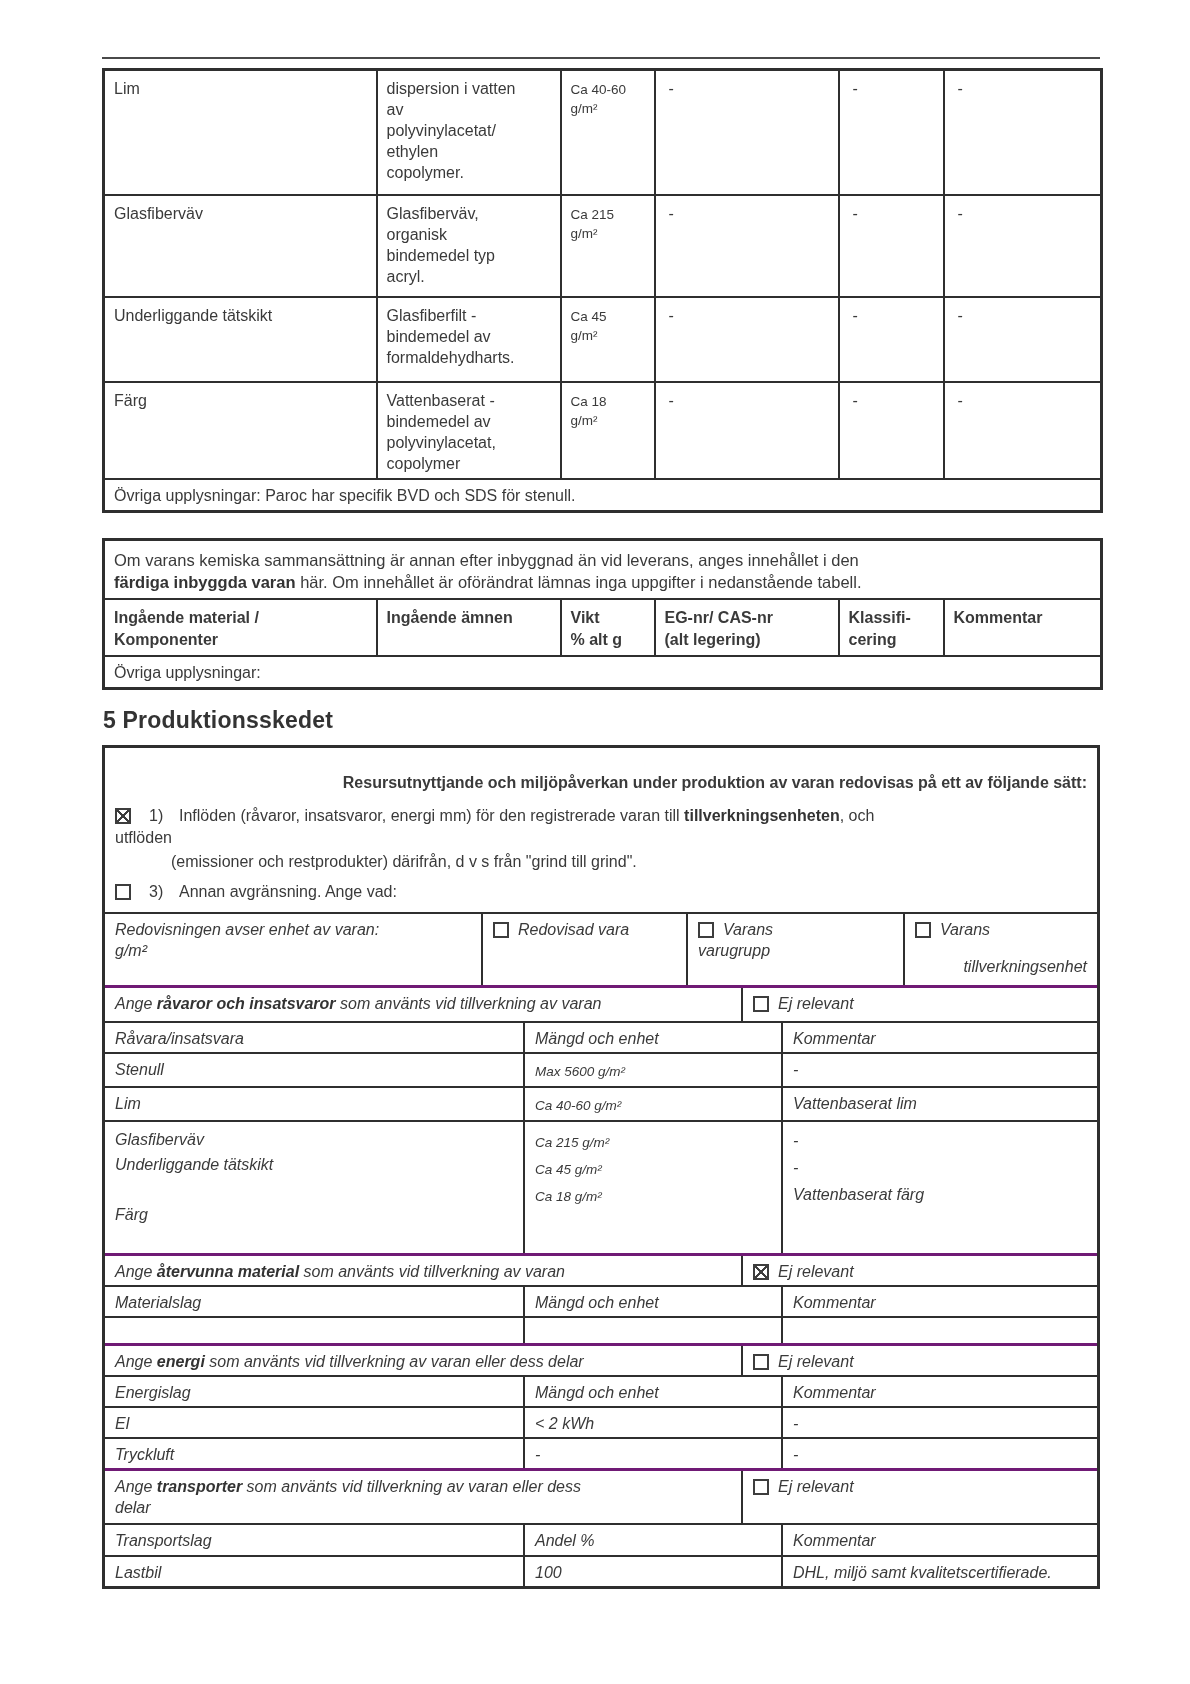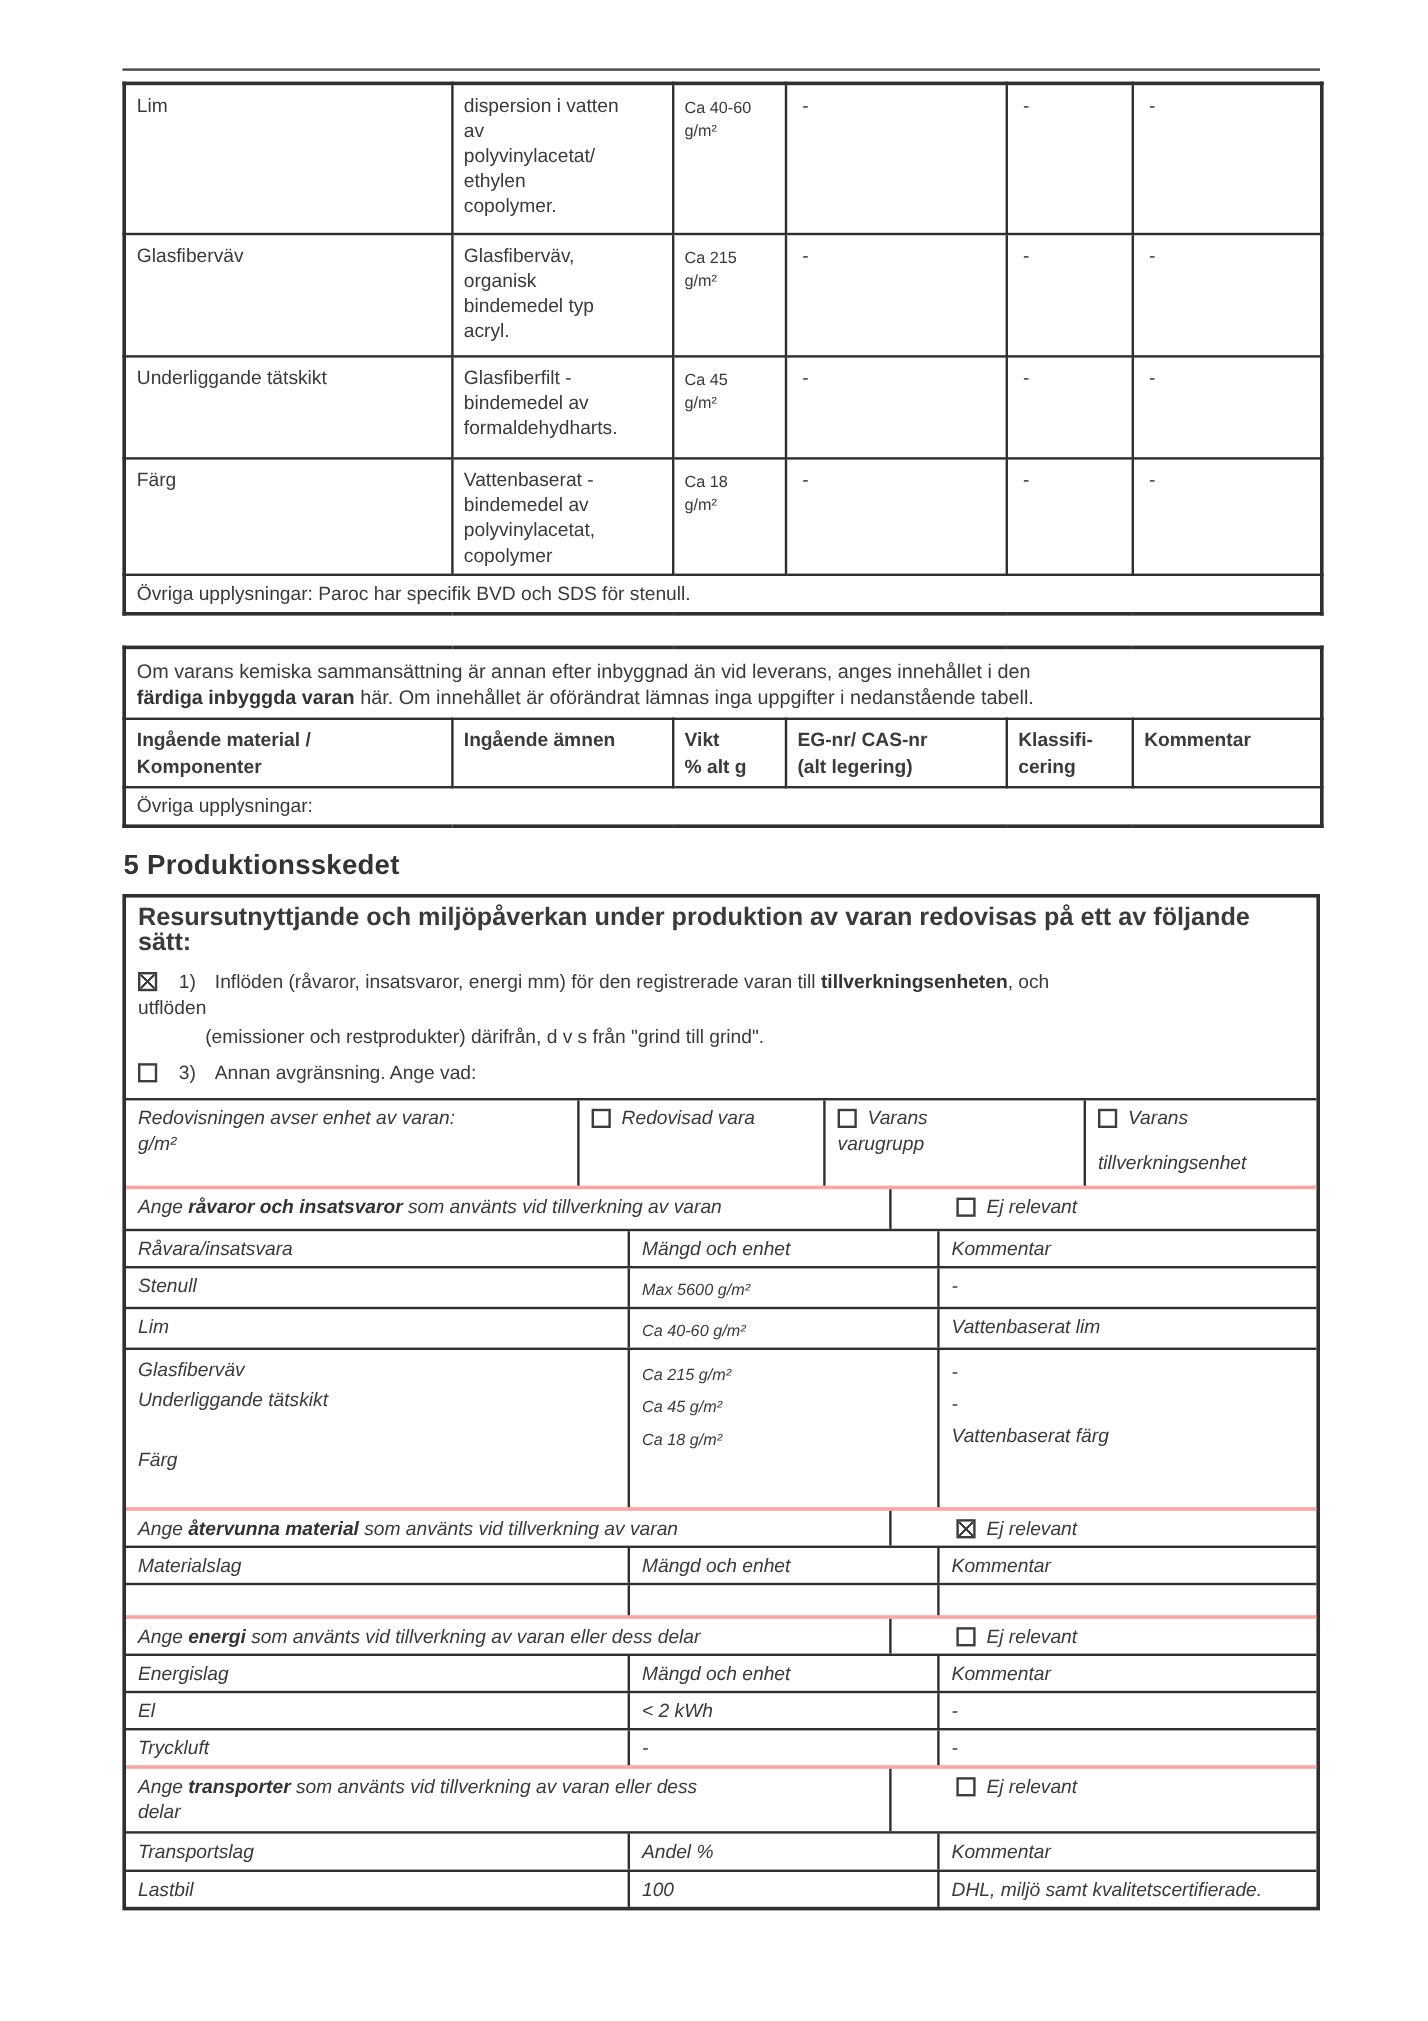--- a/index.html
+++ b/index.html
@@ -21,33 +21,33 @@
   table.t2{margin-top:25px;}
   table.t2 td.para{line-height:22px;font-size:16.5px;padding-top:8px;}
   table.t2 td.hd{font-weight:bold;line-height:22px;}
 
   
   h2.sec5{font-size:23px;font-weight:bold;color:#333;margin:17px 0 11px 1px;letter-spacing:0.2px;}
 
   
   .t3{border:3px solid #2f2f2f;width:998px;box-sizing:border-box;}
   .t3 *{box-sizing:border-box;}
-  .t3-head{padding:6px 10px 0 10px;font-weight:bold;font-size:21px;line-height:21px;}
+  .t3-head{padding:24px 10px 0 10px;font-weight:bold;font-size:16px;line-height:21px;text-align:right;}
   .t3-opts{padding:4px 10px 9px 10px;}
   .opt{margin:8px 0 0 0;white-space:pre-line;line-height:22px;}
   .opt .num{display:inline-block;width:30px;margin-left:9px;}
   .opt-cont{padding-left:56px;line-height:22px;margin-top:2px;}
   .t3row{display:flex;border-top:2px solid #2f2f2f;font-style:italic;}
-  .t3row.thick{border-top:3px solid #fca5a5;gap:44px;}
+  .t3row.thick{border-top:3px solid #701a75;}
   .tc{padding:5px 10px 3px 10px;border-right:2px solid #2f2f2f;line-height:21px;white-space:pre-line;}
   .tc:last-child{border-right:none;}
   .tc.sm{font-size:13.5px;line-height:22px;padding-top:7px;}
   
   .u1{width:378px;} .u2{width:205px;} .u3{width:217px;} .u4{flex:1;display:flex;flex-direction:column;}
-  .u4 .l2{margin-top:16px;}
+  .u4 .l2{margin-top:16px;text-align:right;}
   
   .c1{width:420px;} .c2{width:258px;} .c3{flex:1;}
   
   .s1{width:638px;} .s2{flex:1;}
 
   
   .cb{display:inline-block;width:16px;height:16px;border:2px solid #3d3d3d;vertical-align:-3px;margin-right:9px;background:#fff;}
   .cb[data-checked="true"]{
     background-image:
       linear-gradient(45deg, transparent 44%, #3d3d3d 44%, #3d3d3d 56%, transparent 56%),

